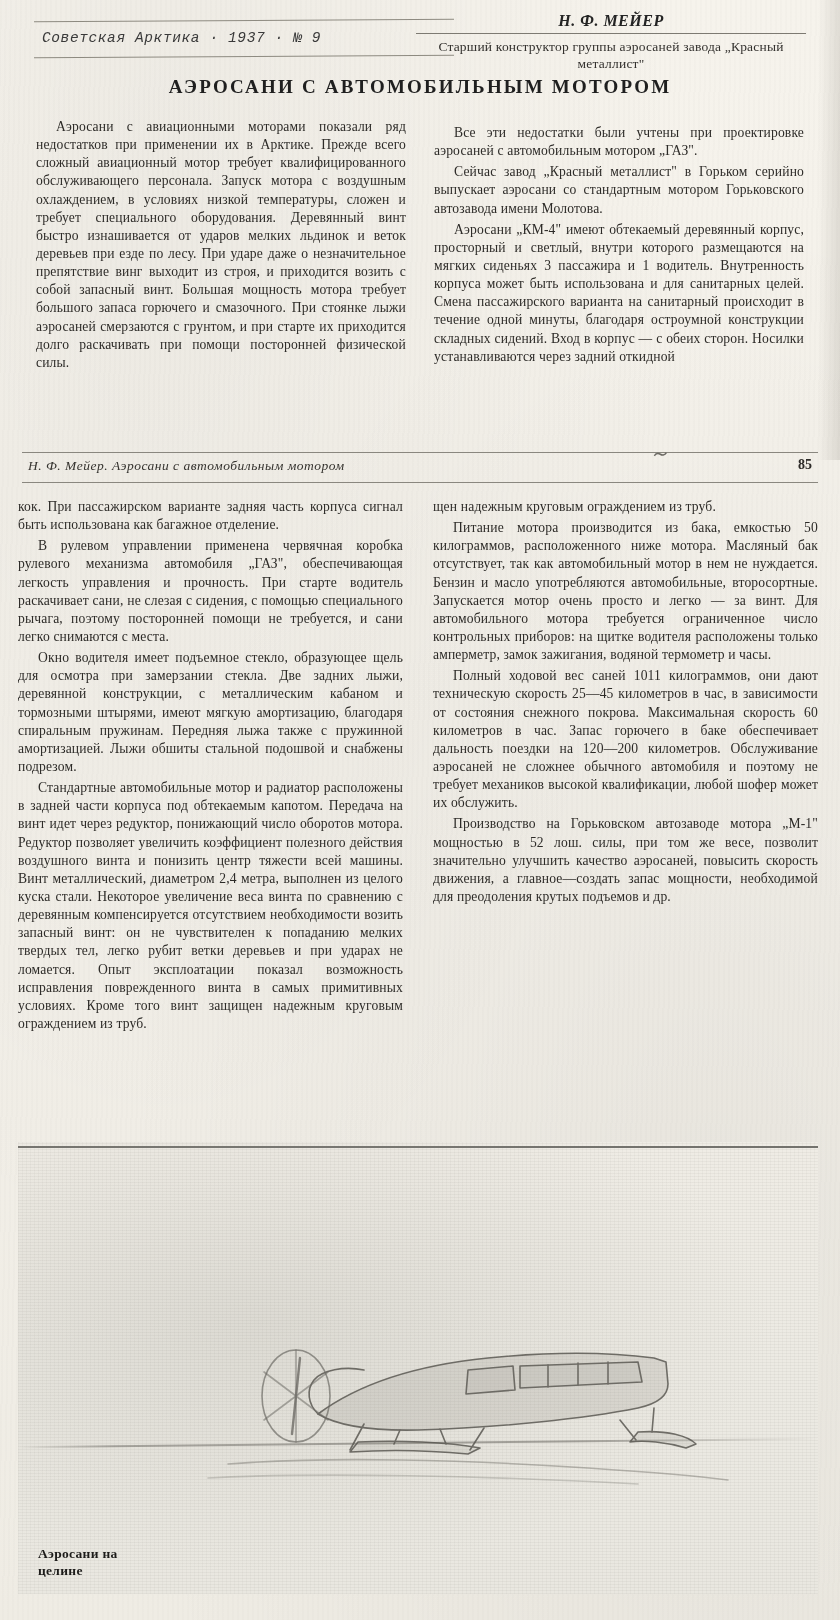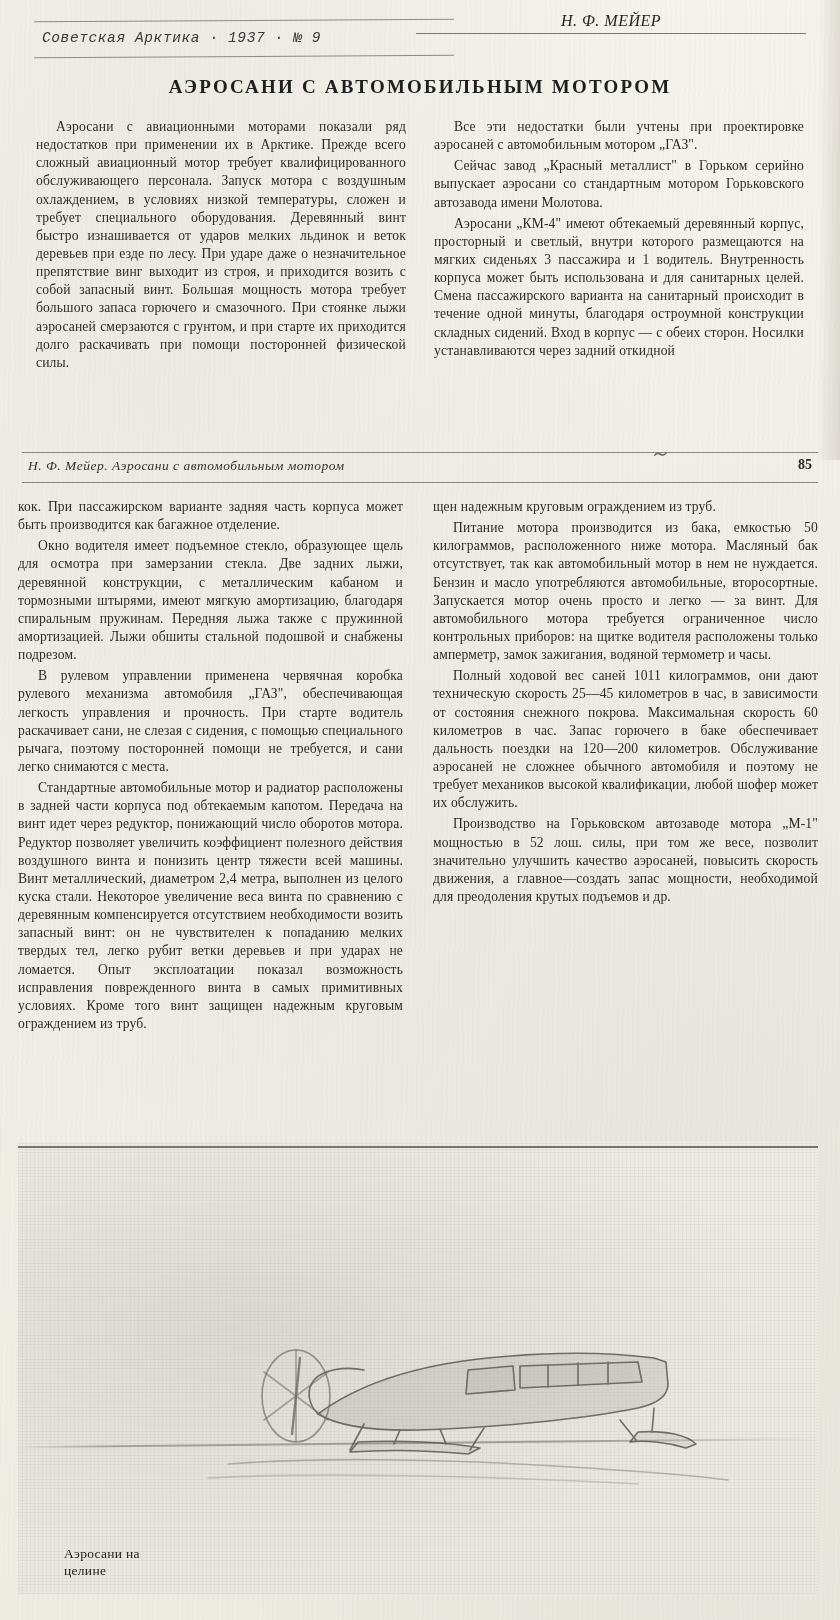--- a/index.html
+++ b/index.html
@@ -80,21 +80,21 @@
   .author-block {
     position: absolute;
     right: 0;
     top: -2px;
     width: 390px;
     text-align: center;
   }
   .author-name {
     font-family: "Liberation Serif", serif;
     font-style: italic;
-    font-weight: normal;
+    font-weight: bold;
     font-size: 16px;
     letter-spacing: 0.5px;
     color: #242424;
   }
   .author-rule {
     width: 100%;
     border-top: 1px solid #7d7a72;
     margin: 3px 0 4px 0;
   }
   .author-role {
@@ -118,20 +118,21 @@
     color: #1f1f1f;
   }
 
   .cols-top {
     position: absolute;
     left: 36px;
     top: 118px;
     width: 768px;
     display: flex;
     gap: 28px;
+    align-items: center;
   }
   .col {
     width: 370px;
   }
   .col p {
     margin: 0;
     font-size: 13.6px;
     line-height: 1.335;
     text-align: justify;
     text-justify: inter-word;
@@ -224,26 +225,25 @@
     left: 150px;
     top: 150px;
     width: 580px;
     height: 210px;
   }
   .photo-caption {
     position: absolute;
     left: 20px;
     bottom: 14px;
     font-size: 13.5px;
-    font-weight: normal;
+    font-weight: bold;
     line-height: 1.3;
     color: #1d1c1a;
     letter-spacing: 0.3px;
     white-space: pre-line;
-    margin-left: 26px;
   }
 
   .edge-fold {
     position: absolute;
     right: 0; top: 0;
     width: 22px; height: 460px;
     background: linear-gradient(90deg, rgba(0,0,0,0) 0%, rgba(120,115,105,0.18) 100%);
     pointer-events: none;
   }
 </style>
@@ -254,20 +254,21 @@
 
 <div class="content">
 
   <div class="masthead">
     <div class="rule-top"></div>
     <div class="rule-top2"></div>
     <div class="journal-line">Советская Арктика · 1937 · № 9</div>
     <div class="author-block">
       <div class="author-name">Н. Ф. МЕЙЕР</div>
       <div class="author-rule"></div>
+      <div class="author-role">Старший конструктор группы аэросаней завода „Красный металлист"</div>
     </div>
   </div>
 
   <div class="article-title">АЭРОСАНИ С АВТОМОБИЛЬНЫМ МОТОРОМ</div>
 
   <div class="cols-top">
     <div class="col">
       <p class="ind">Аэросани с авиационными моторами показали ряд недостатков при применении их в Арктике. Прежде всего сложный авиационный мотор требует квалифицированного обслуживающего персонала. Запуск мотора с воздушным охлаждением, в условиях низкой температуры, сложен и требует специального оборудования. Деревянный винт быстро изнашивается от ударов мелких льдинок и веток деревьев при езде по лесу. При ударе даже о незначительное препятствие винг выходит из строя, и приходится возить с собой запасный винт. Большая мощность мотора требует большого запаса горючего и смазочного. При стоянке лыжи аэросаней смерзаются с грунтом, и при старте их приходится долго раскачивать при помощи посторонней физической силы.</p>
     </div>
     <div class="col">
@@ -280,23 +281,23 @@
   <div class="runhead">
     <div class="hr-a"></div>
     <div class="hr-b"></div>
     <div class="rh-text">Н. Ф. Мейер. Аэросани с автомобильным мотором</div>
     <div class="rh-mark">〜</div>
     <div class="rh-page">85</div>
   </div>
 
   <div class="cols-bottom">
     <div class="col">
-      <p>кок. При пассажирском варианте задняя часть корпуса может быть производится как багажное отделение.</p>
+      <p>кок. При пассажирском варианте задняя часть корпуса сигнал быть использована как багажное отделение.</p>
+      <p class="ind">В рулевом управлении применена червячная коробка рулевого механизма автомобиля „ГАЗ", обеспечивающая легкость управления и прочность. При старте водитель раскачивает сани, не слезая с сидения, с помощью специального рычага, поэтому посторонней помощи не требуется, и сани легко снимаются с места.</p>
       <p class="ind">Окно водителя имеет подъемное стекло, образующее щель для осмотра при замерзании стекла. Две задних лыжи, деревянной конструкции, с металлическим кабаном и тормозными штырями, имеют мягкую амортизацию, благодаря спиральным пружинам. Передняя лыжа также с пружинной амортизацией. Лыжи обшиты стальной подошвой и снабжены подрезом.</p>
-      <p class="ind">В рулевом управлении применена червячная коробка рулевого механизма автомобиля „ГАЗ", обеспечивающая легкость управления и прочность. При старте водитель раскачивает сани, не слезая с сидения, с помощью специального рычага, поэтому посторонней помощи не требуется, и сани легко снимаются с места.</p>
       <p class="ind">Стандартные автомобильные мотор и радиатор расположены в задней части корпуса под обтекаемым капотом. Передача на винт идет через редуктор, понижающий число оборотов мотора. Редуктор позволяет увеличить коэффициент полезного действия воздушного винта и понизить центр тяжести всей машины. Винт металлический, диаметром 2,4 метра, выполнен из целого куска стали. Некоторое увеличение веса винта по сравнению с деревянным компенсируется отсутствием необходимости возить запасный винт: он не чувствителен к попаданию мелких твердых тел, легко рубит ветки деревьев и при ударах не ломается. Опыт эксплоатации показал возможность исправления поврежденного винта в самых примитивных условиях. Кроме того винт защищен надежным круговым ограждением из труб.</p>
     </div>
     <div class="col">
       <p>щен надежным круговым ограждением из труб.</p>
       <p class="ind">Питание мотора производится из бака, емкостью 50 килограммов, расположенного ниже мотора. Масляный бак отсутствует, так как автомобильный мотор в нем не нуждается. Бензин и масло употребляются автомобильные, второсортные. Запускается мотор очень просто и легко — за винт. Для автомобильного мотора требуется ограниченное число контрольных приборов: на щитке водителя расположены только амперметр, замок зажигания, водяной термометр и часы.</p>
       <p class="ind">Полный ходовой вес саней 1011 килограммов, они дают техническую скорость 25—45 километров в час, в зависимости от состояния снежного покрова. Максимальная скорость 60 километров в час. Запас горючего в баке обеспечивает дальность поездки на 120—200 километров. Обслуживание аэросаней не сложнее обычного автомобиля и поэтому не требует механиков высокой квалификации, любой шофер может их обслужить.</p>
       <p class="ind">Производство на Горьковском автозаводе мотора „М-1" мощностью в 52 лош. силы, при том же весе, позволит значительно улучшить качество аэросаней, повысить скорость движения, а главное—создать запас мощности, необходимой для преодоления крутых подъемов и др.</p>
     </div>
   </div>
 

